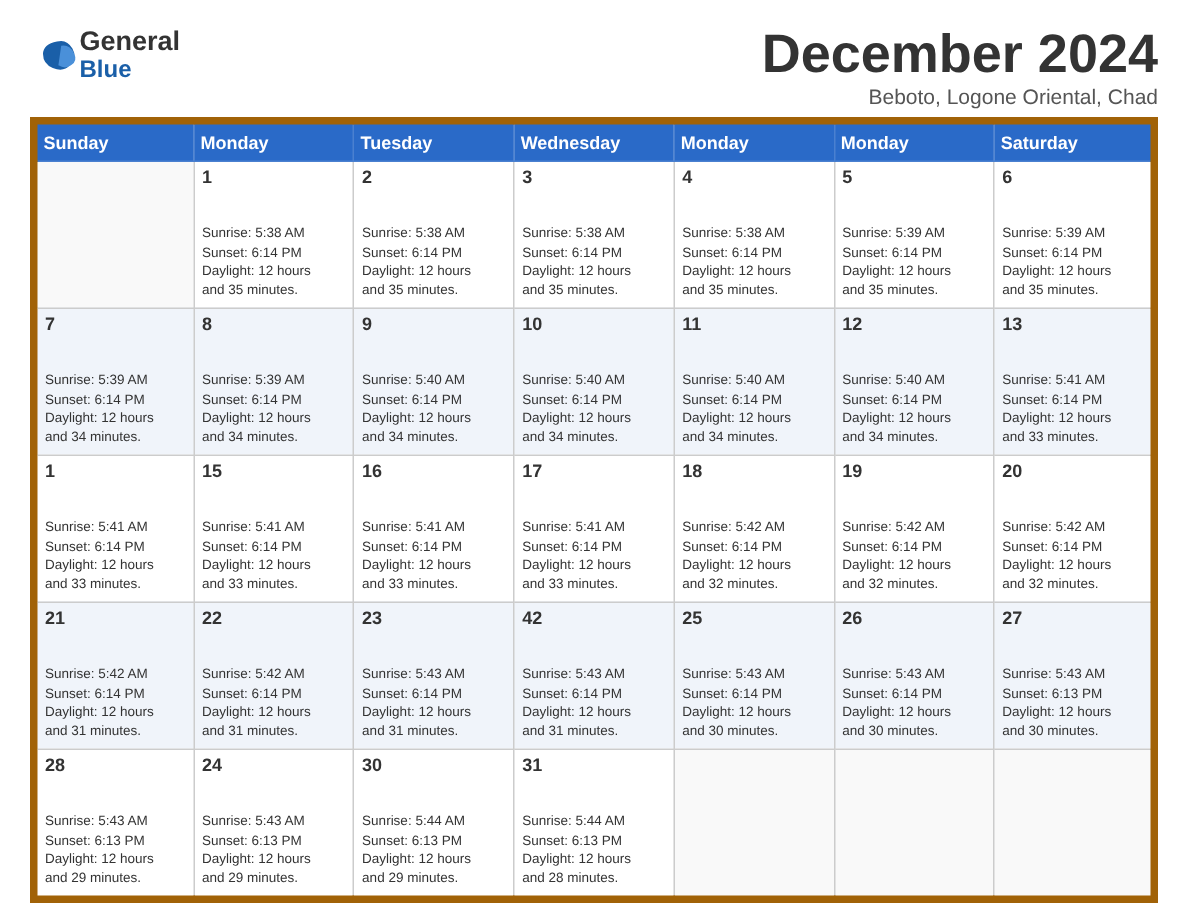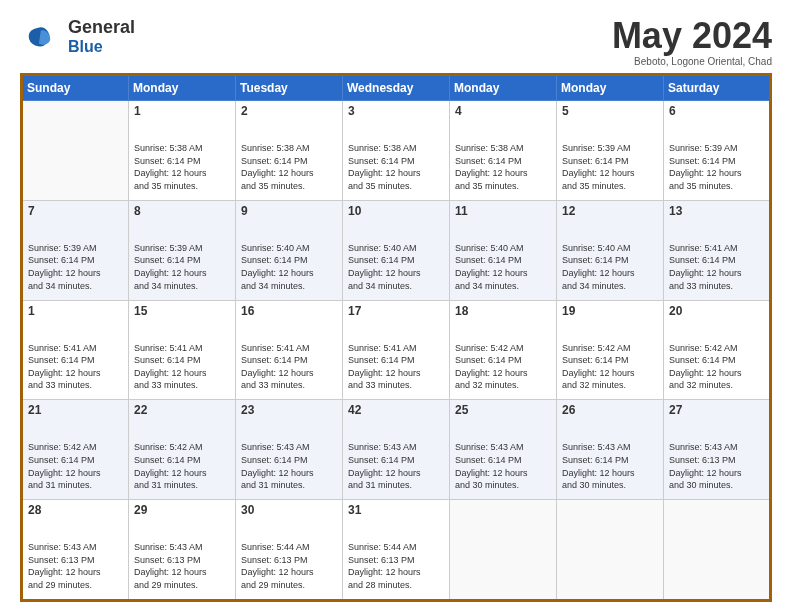--- a/index.html
+++ b/index.html
@@ -19,21 +19,21 @@
     }
     .header {
       display: flex;
       justify-content: space-between;
       align-items: flex-start;
       margin-bottom: 6px;
     }
     .logo {
       display: flex;
       align-items: center;
-      gap: 16px;
+      gap: 1px;
     }
     .logo-text {
       display: flex;
       flex-direction: column;
       line-height: 1.1;
     }
     .logo-general {
       font-size: 18px;
       font-weight: bold;
       color: #333;
@@ -51,29 +51,29 @@
     .title-area {
       text-align: right;
     }
     .month-title {
       font-size: 36px;
       font-weight: bold;
       color: #333;
       line-height: 1;
     }
     .location {
-      font-size: 10px;
+      font-size: 14px;
       color: #555;
       margin-top: 2px;
     }
     .calendar {
       flex: 1;
       border-collapse: collapse;
       width: 100%;
-      border: 3px solid #a16207;
+      border: 5px solid #a16207;
     }
     .calendar th {
       background: #2a6ac8;
       color: #fff;
       font-size: 12px;
       font-weight: bold;
       padding: 5px 4px;
       text-align: left;
       border: 1px solid #4a80d0;
     }
@@ -116,21 +116,21 @@
       <svg class="logo-icon" viewBox="0 0 30 30" xmlns="http://www.w3.org/2000/svg">
         <path d="M15 5 Q22 3 26 10 Q30 17 24 22 Q20 27 12 24 Q5 21 5 14 Q5 7 15 5Z" fill="#1a5fa8"></path>
         <path d="M18 8 Q24 7 27 13 Q30 19 25 22 Q21 25 16 22" fill="#4a90d9"></path>
       </svg>
       <div class="logo-text">
         <span class="logo-general">General</span>
         <span class="logo-blue">Blue</span>
       </div>
     </div>
     <div class="title-area">
-      <div class="month-title">May 2024</div>
+      <div class="month-title">December 2024</div>
       <div class="location">Beboto, Logone Oriental, Chad</div>
     </div>
   </div>
 
   <table class="calendar">
     <thead>
       <tr>
       <th>Sunday</th>
           <th>Monday</th>
           <th>Tuesday</th>
@@ -341,21 +341,21 @@
         </tr>
         <tr>
           <td>
             <span class="day-num">28</span>
             <div class="day-info" style="white-space: pre-line;">Sunrise: 5:43 AM
 Sunset: 6:13 PM
 Daylight: 12 hours
 and 29 minutes.</div>
           </td>
           <td>
-            <span class="day-num">29</span>
+            <span class="day-num">24</span>
             <div class="day-info" style="white-space: pre-line;">Sunrise: 5:43 AM
 Sunset: 6:13 PM
 Daylight: 12 hours
 and 29 minutes.</div>
           </td>
           <td>
             <span class="day-num">30</span>
             <div class="day-info" style="white-space: pre-line;">Sunrise: 5:44 AM
 Sunset: 6:13 PM
 Daylight: 12 hours

